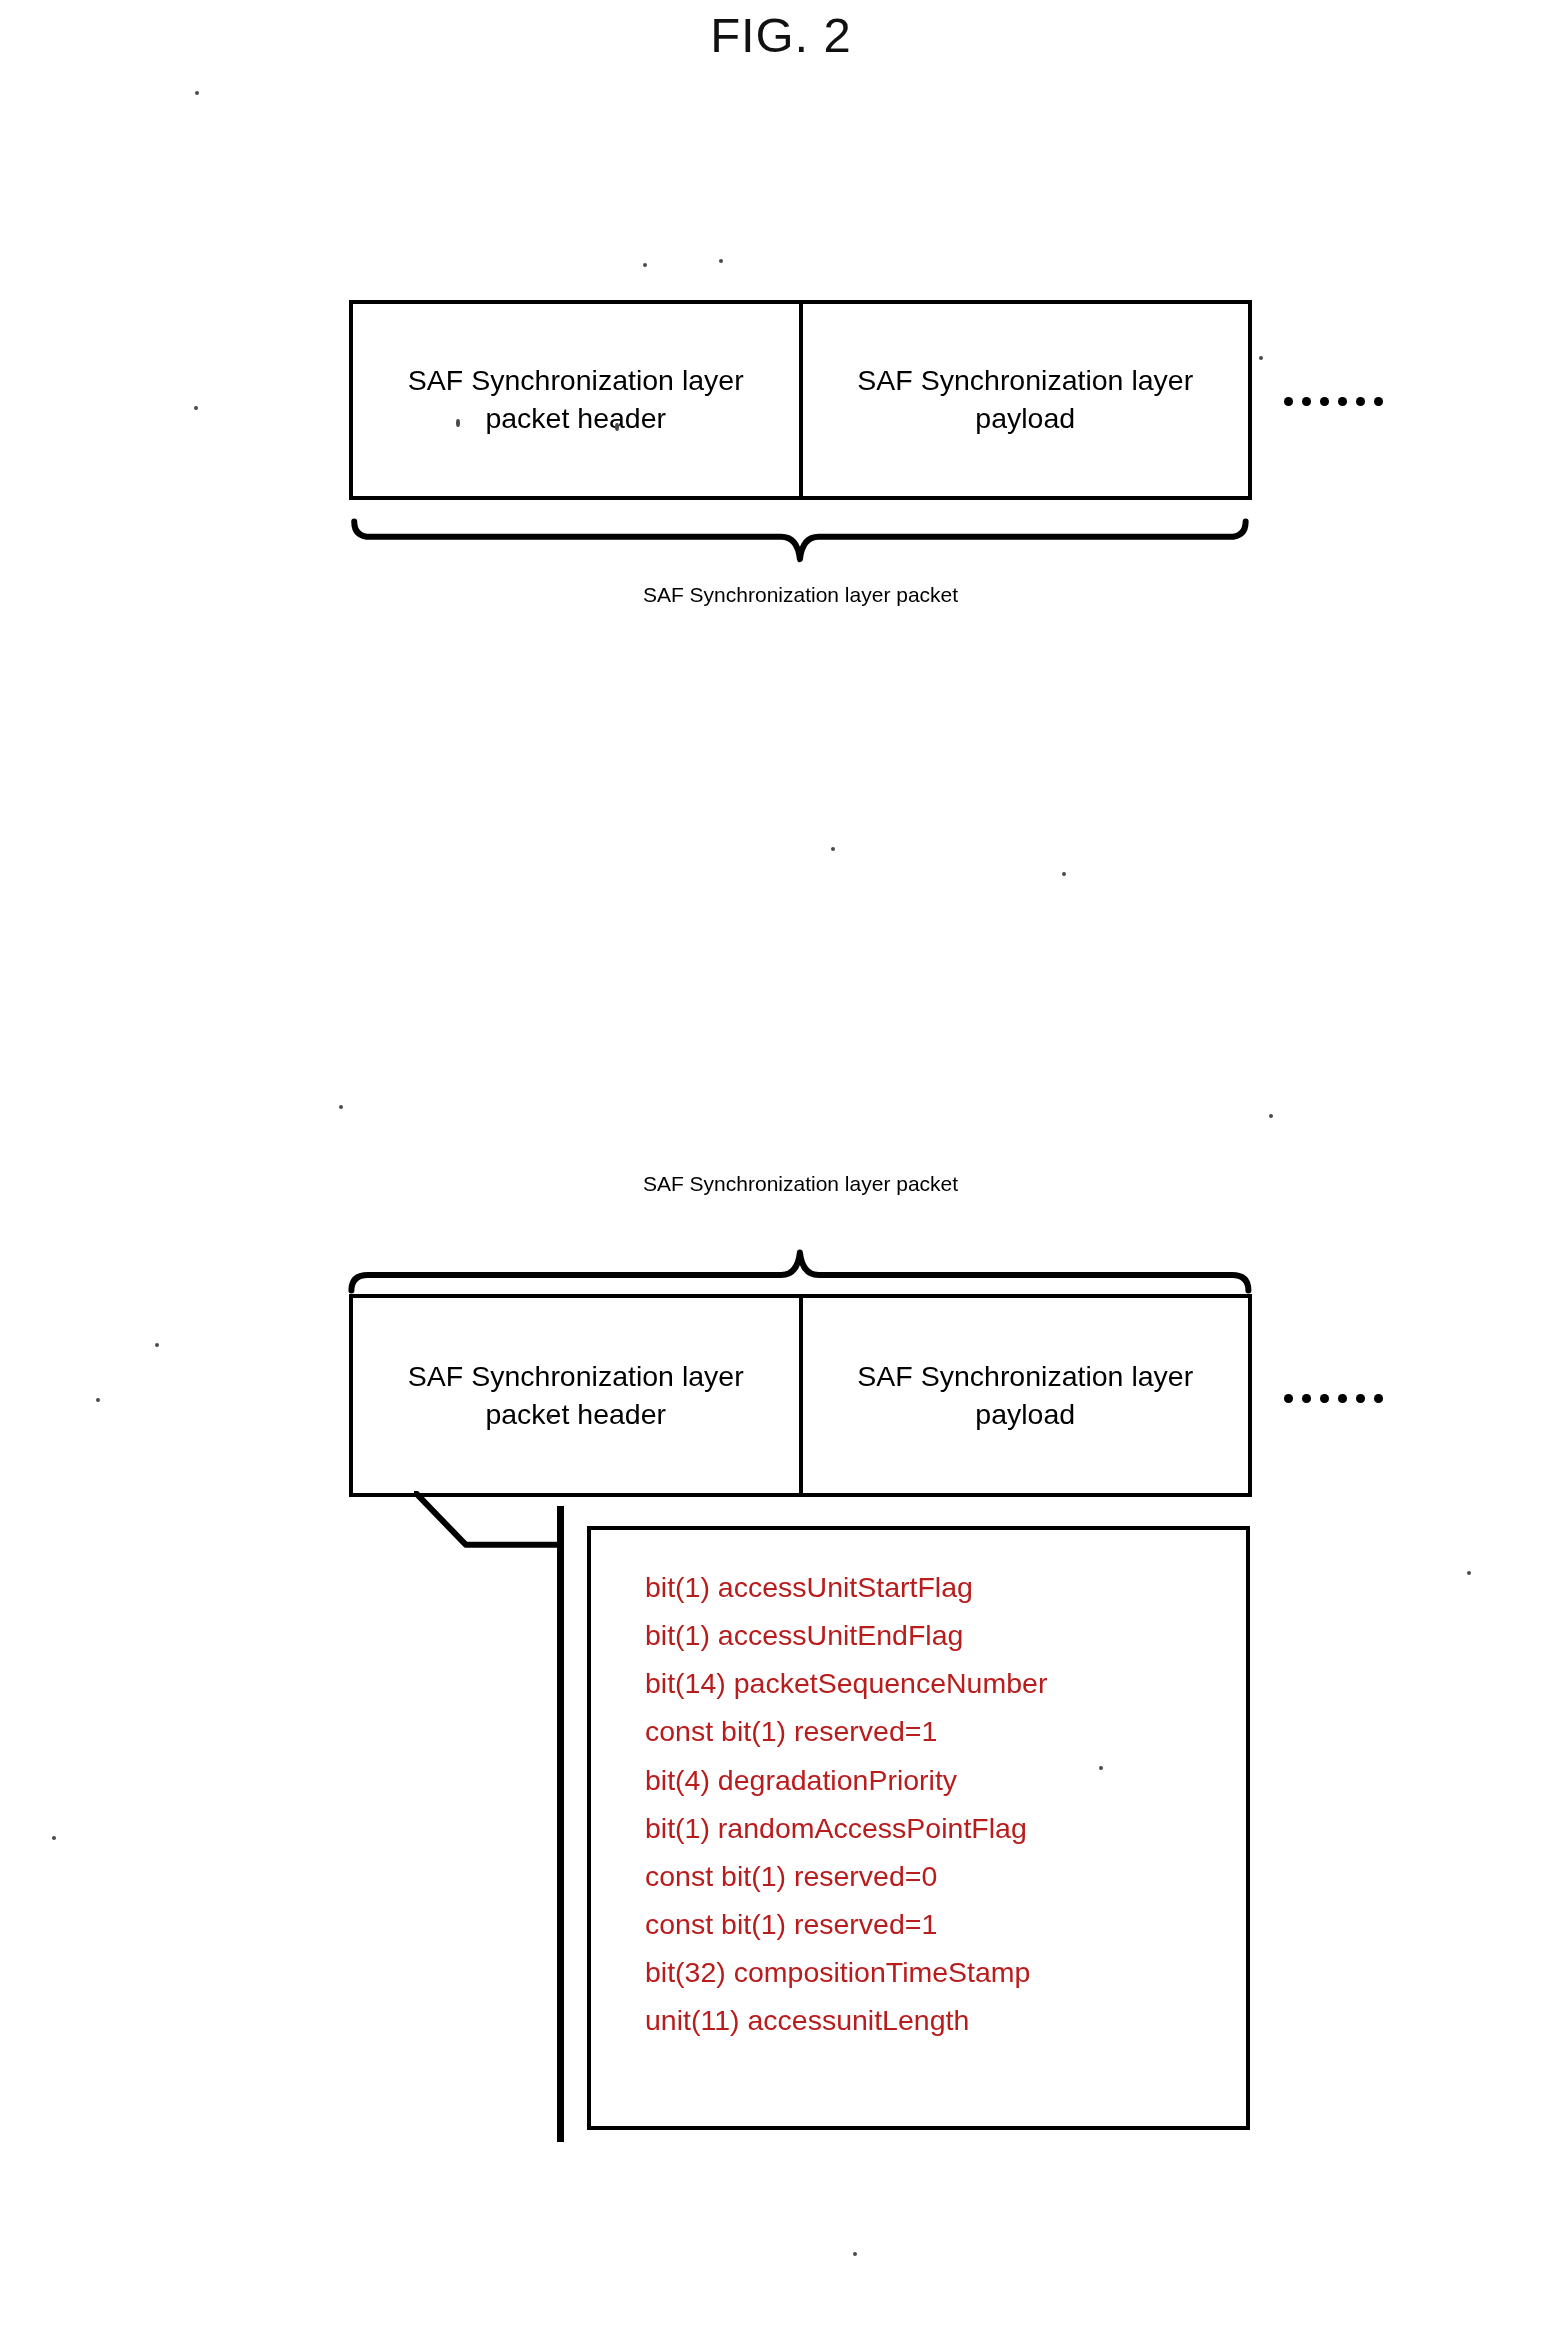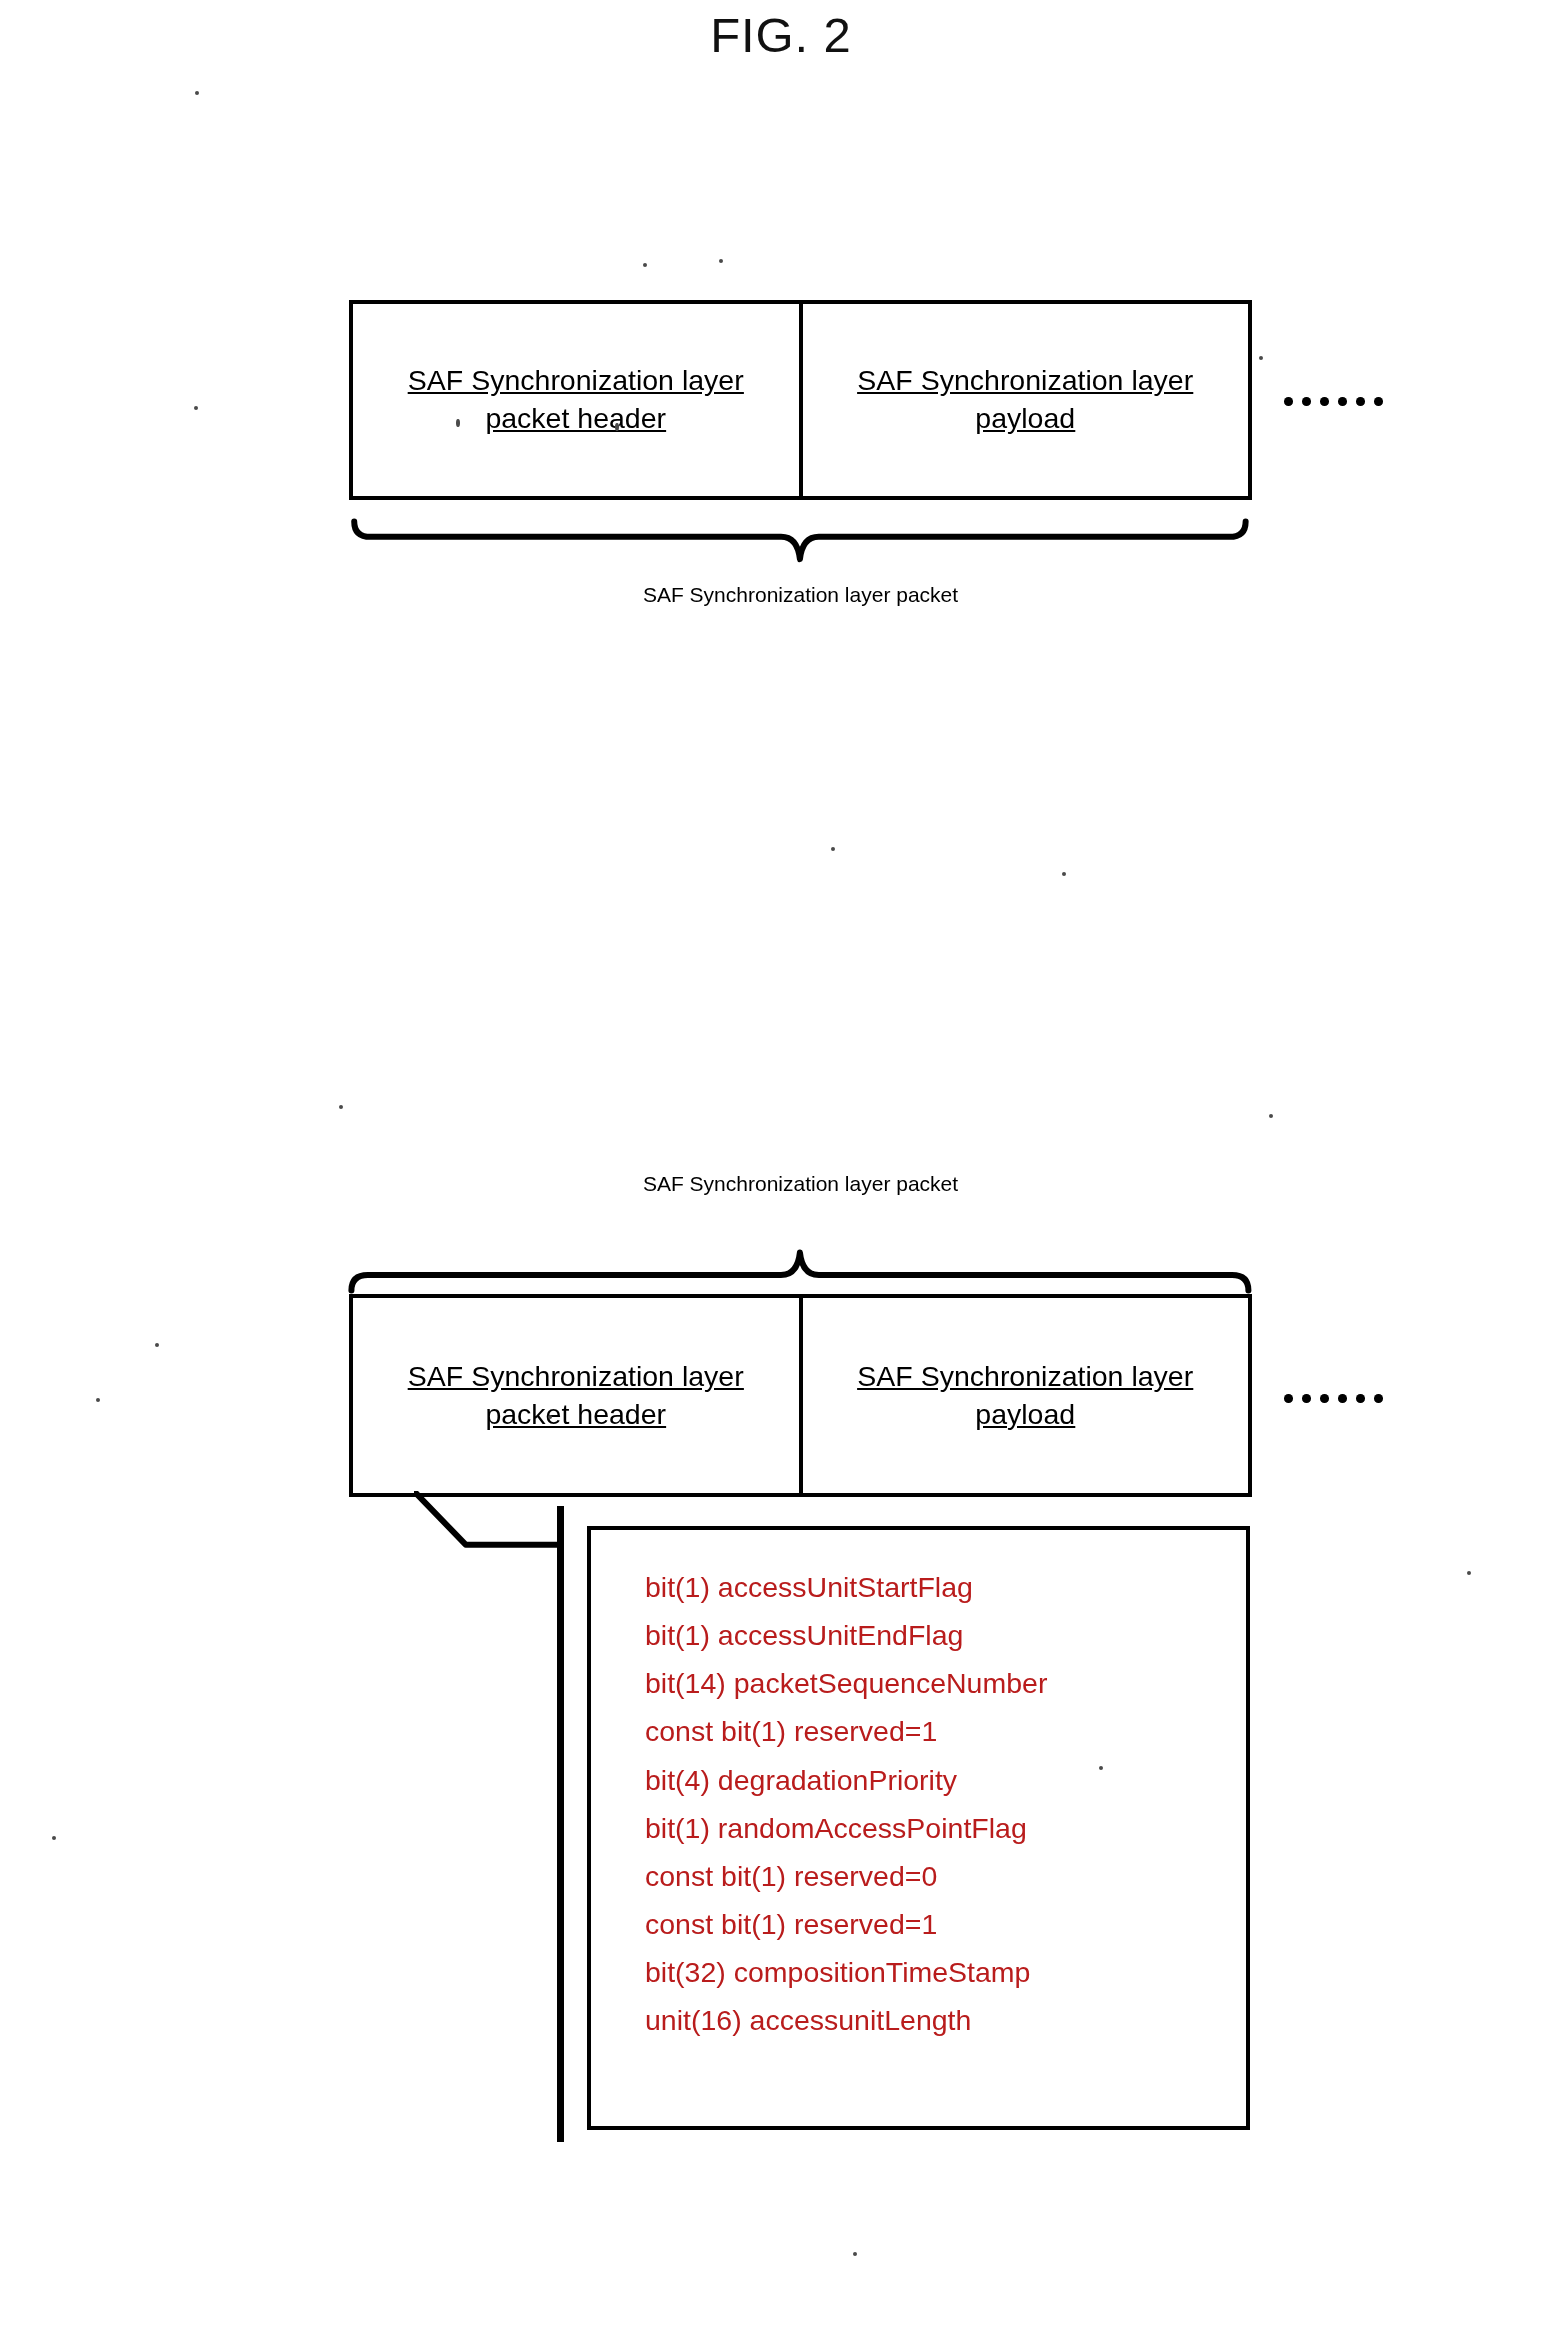--- a/index.html
+++ b/index.html
@@ -53,21 +53,21 @@
     text-align: center;
     font-size: 28.5px;
     line-height: 1.33;
     box-sizing: border-box;
     padding: 0 8.6px;
     color: #000;
   }
   .packet-cell.left {
     border-right: 4.3px solid #000;
   }
-  .packet-cell span { display: block; text-decoration: underline; }
+  .packet-cell span { display: block; }
 
   #fig2-box {
     left: 349px;
     top: 300px;
     width: 903px;
     height: 200px;
   }
   #fig3-box {
     left: 349px;
     top: 1294px;
@@ -236,21 +236,21 @@
     <ul id="fig3-detail-list">
       <li>bit(1) accessUnitStartFlag</li>
       <li>bit(1) accessUnitEndFlag</li>
       <li>bit(14) packetSequenceNumber</li>
       <li>const bit(1) reserved=1</li>
       <li>bit(4) degradationPriority</li>
       <li>bit(1) randomAccessPointFlag</li>
       <li>const bit(1) reserved=0</li>
       <li>const bit(1) reserved=1</li>
       <li>bit(32) compositionTimeStamp</li>
-      <li>unit(16) accessunitLength</li>
+      <li>unit(11) accessunitLength</li>
     </ul>
   </div>
 
   <div class="speck" style="left:195px;top:91px;width:4.3px;height:4.3px;"></div>
   <div class="speck" style="left:643px;top:263px;width:4.3px;height:4.3px;"></div>
   <div class="speck" style="left:719px;top:259px;width:4.3px;height:4.3px;"></div>
   <div class="speck" style="left:194px;top:406px;width:4.3px;height:4.3px;"></div>
   <div class="speck" style="left:456px;top:419px;width:3.5px;height:7.8px;"></div>
   <div class="speck" style="left:615px;top:423px;width:3.5px;height:7.8px;"></div>
   <div class="speck" style="left:1259px;top:356px;width:4.3px;height:4.3px;"></div>

